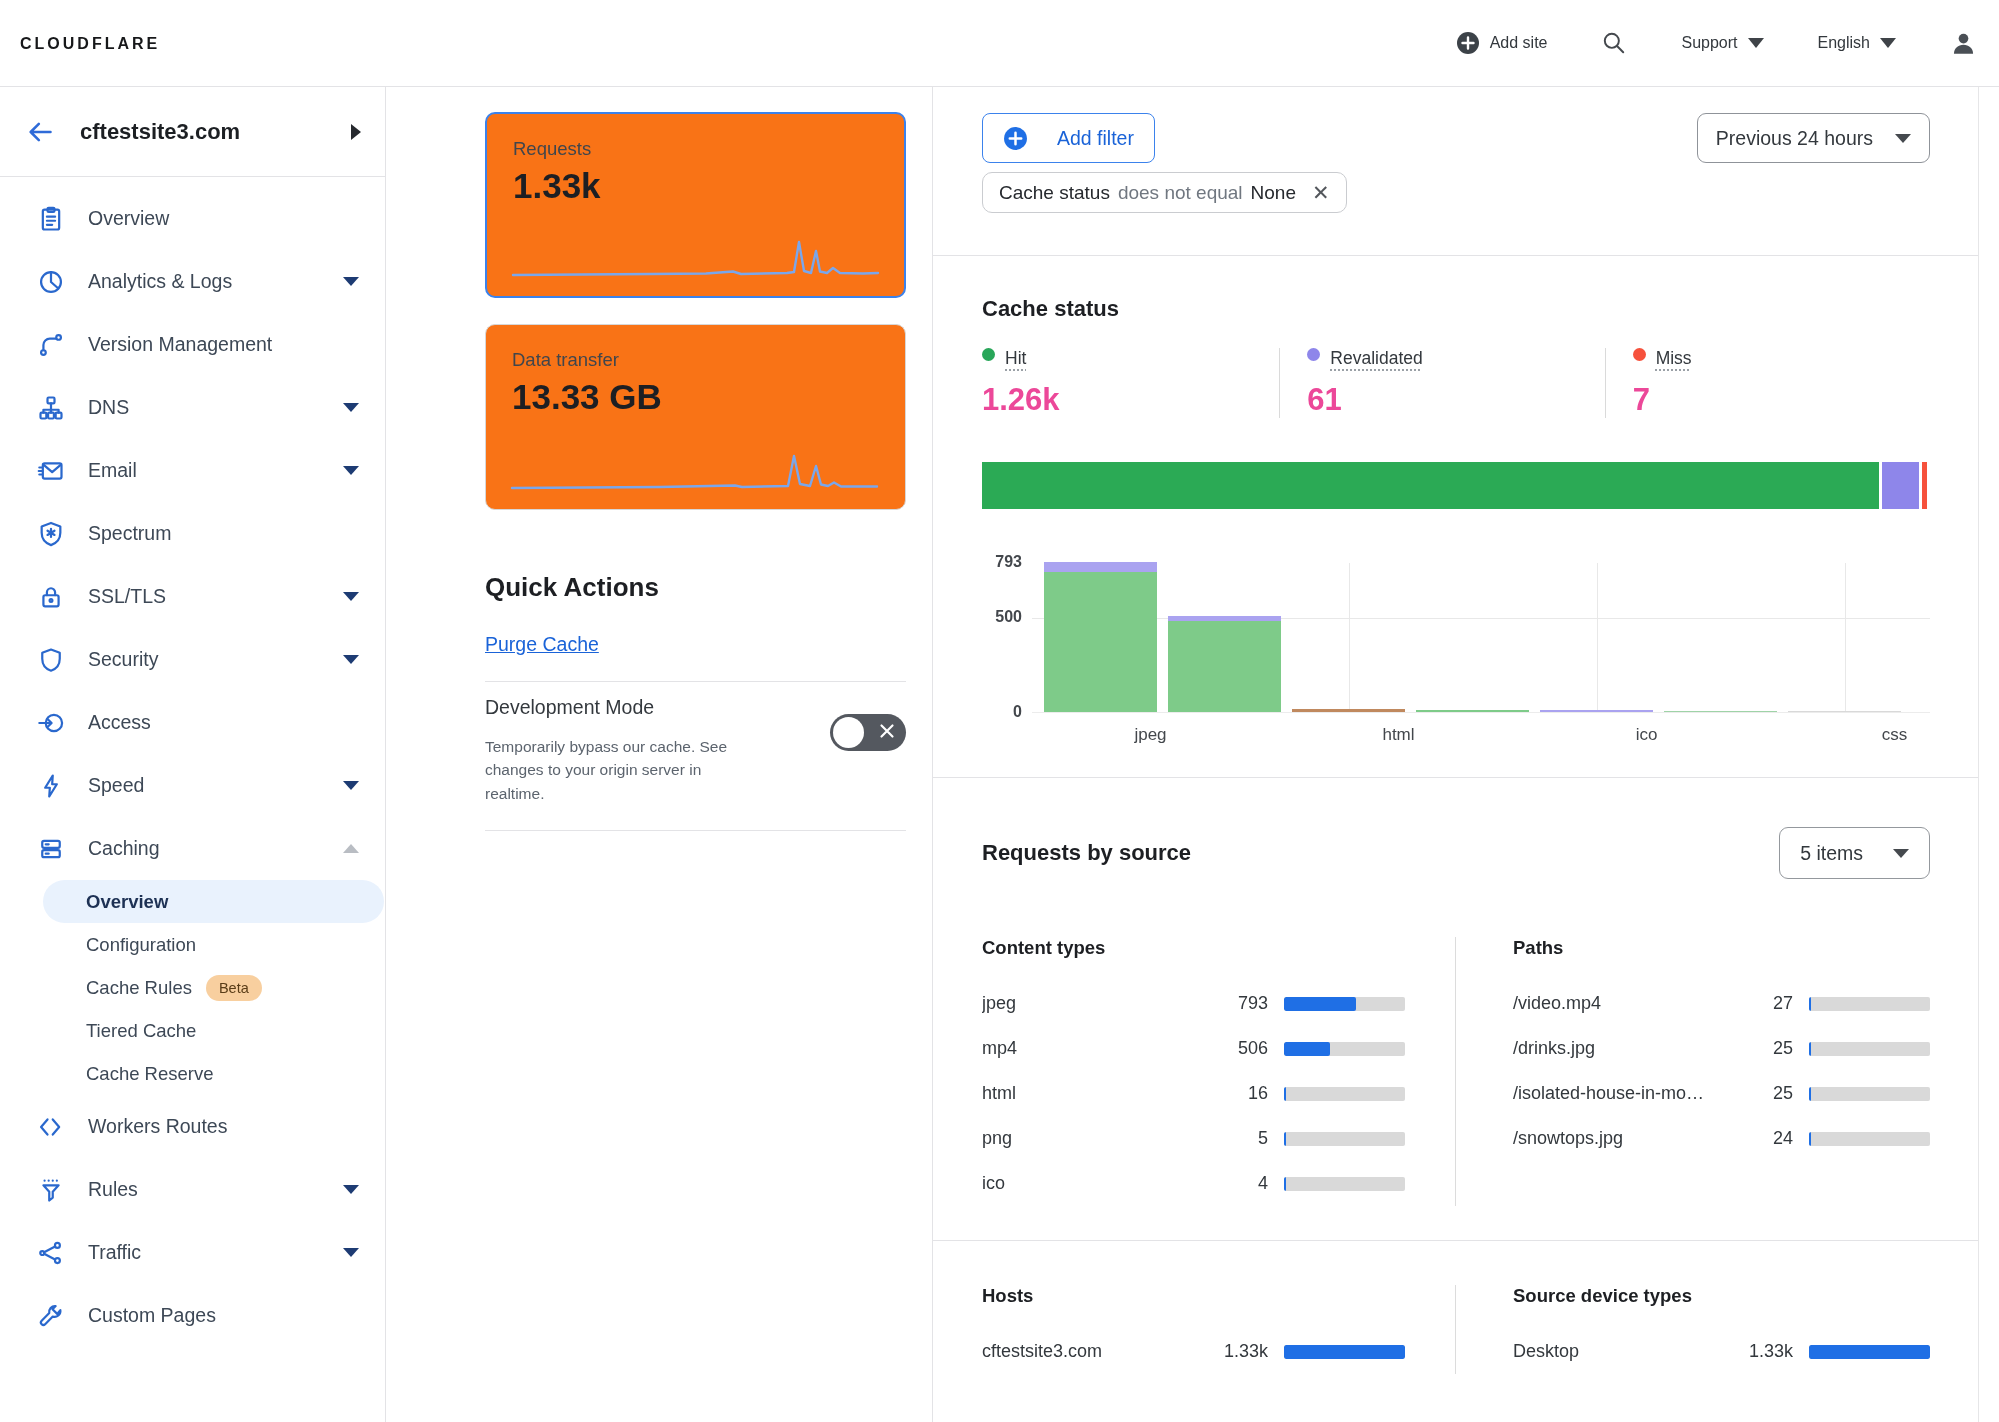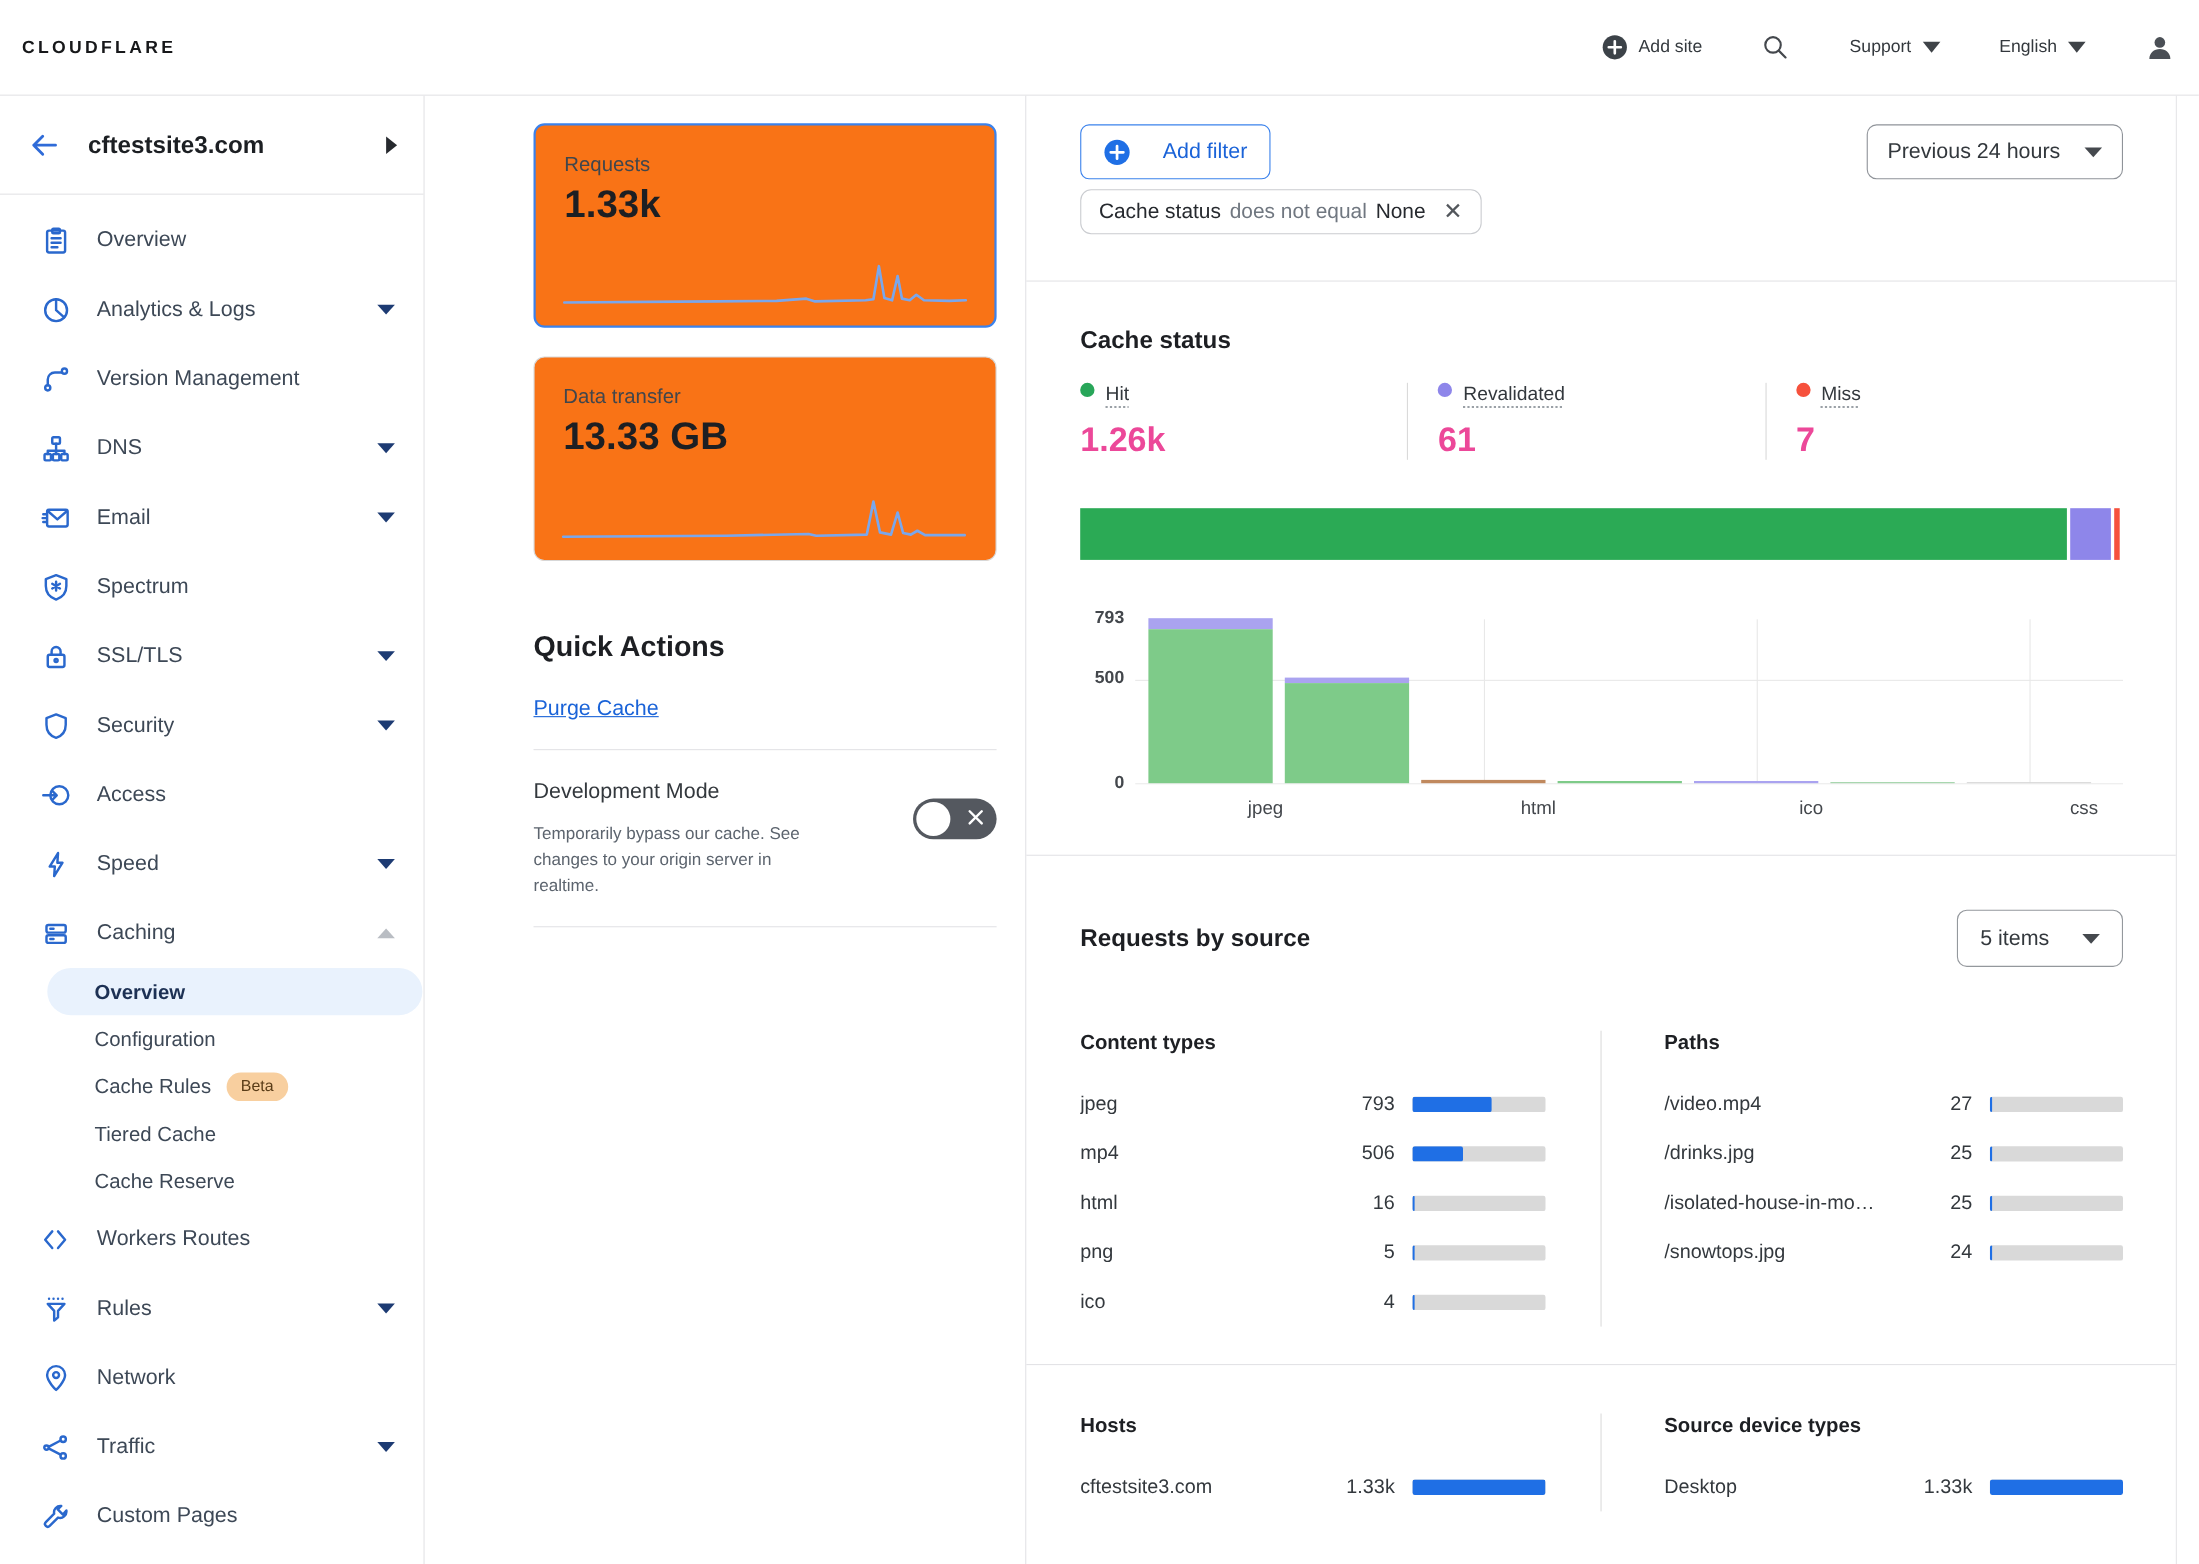--- a/index.html
+++ b/index.html
@@ -48,21 +48,21 @@
     padding:24px 26px; background:#f97316; cursor:pointer; }
   .metric-card.selected { border:2.5px solid #3b82ec; }
   .metric-label { font-size:18.5px; color:#41464c; }
   .metric-value { font-size:35px; font-weight:700; color:#1d1f23; margin-top:6px; }
   .spark { position:absolute; left:24px; right:24px; bottom:16px; height:44px; }
   .metric-card + .metric-card { margin-top:26px; }
   .qa-title { margin-top:62px; font-size:26px; font-weight:700; color:#1d1f23; }
   .purge { display:inline-block; margin-top:30px; font-size:19.5px; color:#1a63d8;
     text-decoration:underline; cursor:pointer; }
   .mid-hr { border:none; border-top:1px solid #e3e3e6; margin-top:25px; }
-  .devmode { margin-top:26px; display:flex; }
+  .devmode { margin-top:14px; display:flex; }
   .dev-title { font-size:19.5px; color:#33383d; }
   .dev-desc { margin-top:16px; font-size:15.5px; line-height:1.5; color:#5c646e; width:258px; }
   .toggle { margin-left:auto; margin-top:18px; position:relative; width:76px; height:37px;
     border-radius:19px; background:#54585f; cursor:pointer; flex:0 0 76px; }
   .knob { position:absolute; left:3px; top:3px; width:31px; height:31px; border-radius:50%; background:#fff; }
   .tog-x { position:absolute; right:10px; top:8px; }
 
   
   .right { flex:1; position:relative; padding:26px 0 0 49px; }
   .right::after { content:""; position:absolute; right:20px; top:0; bottom:0; width:1.5px; background:#e6e6e8; }
@@ -340,31 +340,20 @@
           <span class="nav-icon">
             <svg viewBox="0 0 24 24">
               <g fill="none" stroke="currentColor" stroke-width="1.9" stroke-linecap="round" stroke-linejoin="round">
                 <path d="M5.5 8h13l-5 5.5v5l-3 2.5v-7.5z"></path>
                 <path d="M6.5 4h.01M10 4h.01M13.5 4h.01M17 4h.01"></path>
               </g>
             </svg>
           </span>
           <span class="nav-label">Rules</span>
           <span class="caret-down"></span>
-        </div>
-        <div class="nav-item">
-          <span class="nav-icon">
-            <svg viewBox="0 0 24 24">
-              <g fill="none" stroke="currentColor" stroke-width="1.9" stroke-linecap="round" stroke-linejoin="round">
-                <path d="M12 21s-7-6.5-7-11.5a7 7 0 0 1 14 0C19 14.5 12 21 12 21z"></path>
-                <circle cx="12" cy="9.5" r="2.3"></circle>
-              </g>
-            </svg>
-          </span>
-          <span class="nav-label">Network</span>
         </div>
         <div class="nav-item">
           <span class="nav-icon">
             <svg viewBox="0 0 24 24">
               <g fill="none" stroke="currentColor" stroke-width="1.9" stroke-linecap="round" stroke-linejoin="round">
                 <circle cx="4.5" cy="12" r="1.7"></circle>
                 <circle cx="17.5" cy="5.5" r="2.1"></circle>
                 <circle cx="17.5" cy="18.5" r="2.1"></circle>
                 <path d="M6.5 11.2l9-4.7M6.5 12.8l9 4.7"></path>
               </g>

